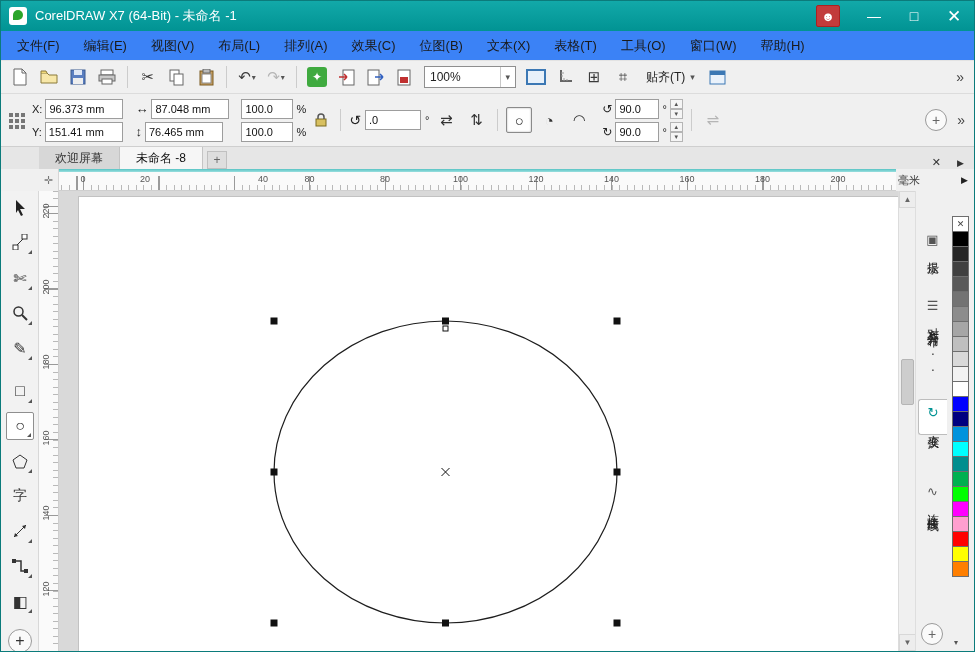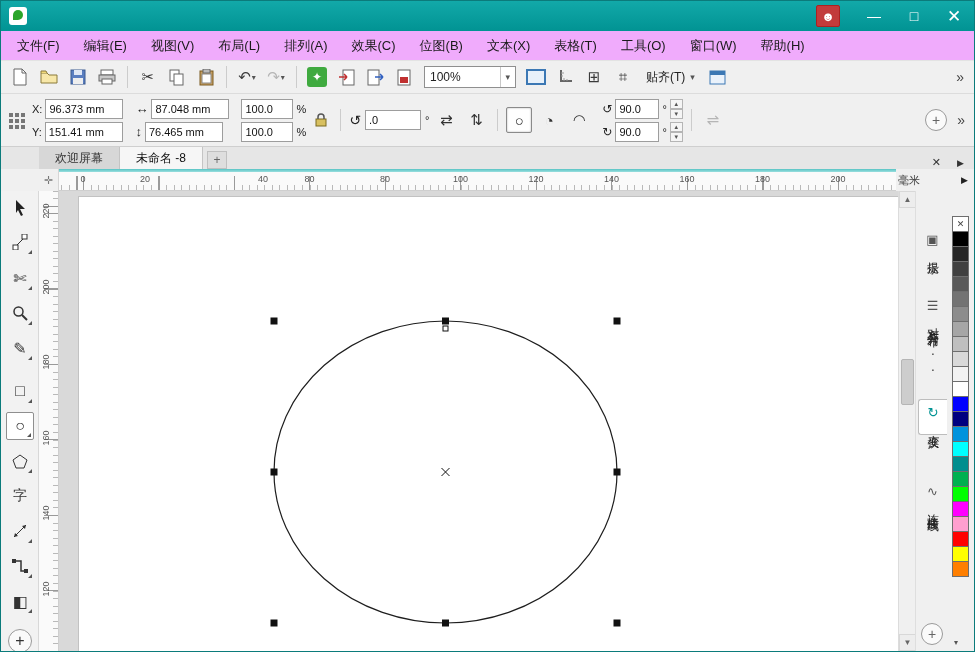--- a/index.html
+++ b/index.html
@@ -13,21 +13,21 @@
   .appicon{width:18px;height:18px;margin:0 8px;background:#fff;border-radius:3px;position:relative;}
   .appicon::after{content:"";position:absolute;left:4px;top:3px;width:10px;height:10px;border-radius:50% 50% 50% 0;background:#2aa52a;}
   .title-text{font-size:13px;}
   .tb-right{margin-left:auto;display:flex;align-items:center;height:100%;}
   .account-btn{width:24px;height:22px;background:#c23b3b;border:1px solid #a22;border-radius:2px;
     color:#fff;display:flex;align-items:center;justify-content:center;font-size:13px;margin-right:14px;}
   .wbtn{width:40px;height:100%;display:flex;align-items:center;justify-content:center;font-size:14px;color:#fff;}
   .wbtn.close{font-size:17px;}
 
   
-  .menubar{position:absolute;top:30px;left:0;right:0;height:30px;background:#f0abfc;
+  .menubar{position:absolute;top:30px;left:0;right:0;height:30px;background:#3b82f6;
     display:flex;align-items:flex-end;font-size:13px;color:#1a1a1a;padding-left:4px;border-bottom:1px solid #e3e3e3;}
   .menu-item{padding:0 12px;height:100%;display:flex;align-items:center;}
 
   
   .toolbar{position:absolute;top:60px;left:0;right:0;height:33px;display:flex;align-items:center;
     padding:0 6px;border-bottom:1px solid #dcdcdc;background:#f0f0f0;gap:3px;}
   .tbtn{min-width:26px;height:26px;display:flex;align-items:center;justify-content:center;
     font-size:15px;color:#3a3a3a;position:relative;}
   .tbtn.small-drop::after{content:"▾";font-size:8px;color:#555;margin-left:1px;}
   .tbtn.disabled{color:#b5b5b5;}
@@ -125,20 +125,21 @@
   .swatch.none{background:#fff;}
   .pal-btn{position:absolute;left:6px;bottom:4px;font-size:8px;color:#555;}
 </style>
 </head>
 <body>
 
 <div class="app">
 
   <div class="titlebar">
     <div class="appicon"></div>
+    <span class="title-text">CorelDRAW X7 (64-Bit) - 未命名 -1</span>
     <div class="tb-right">
       <div class="account-btn">
         <span>☻</span>
       </div>
       <div class="wbtn">
           <span>—</span>
         </div>
       <div class="wbtn">
           <span>□</span>
         </div>

